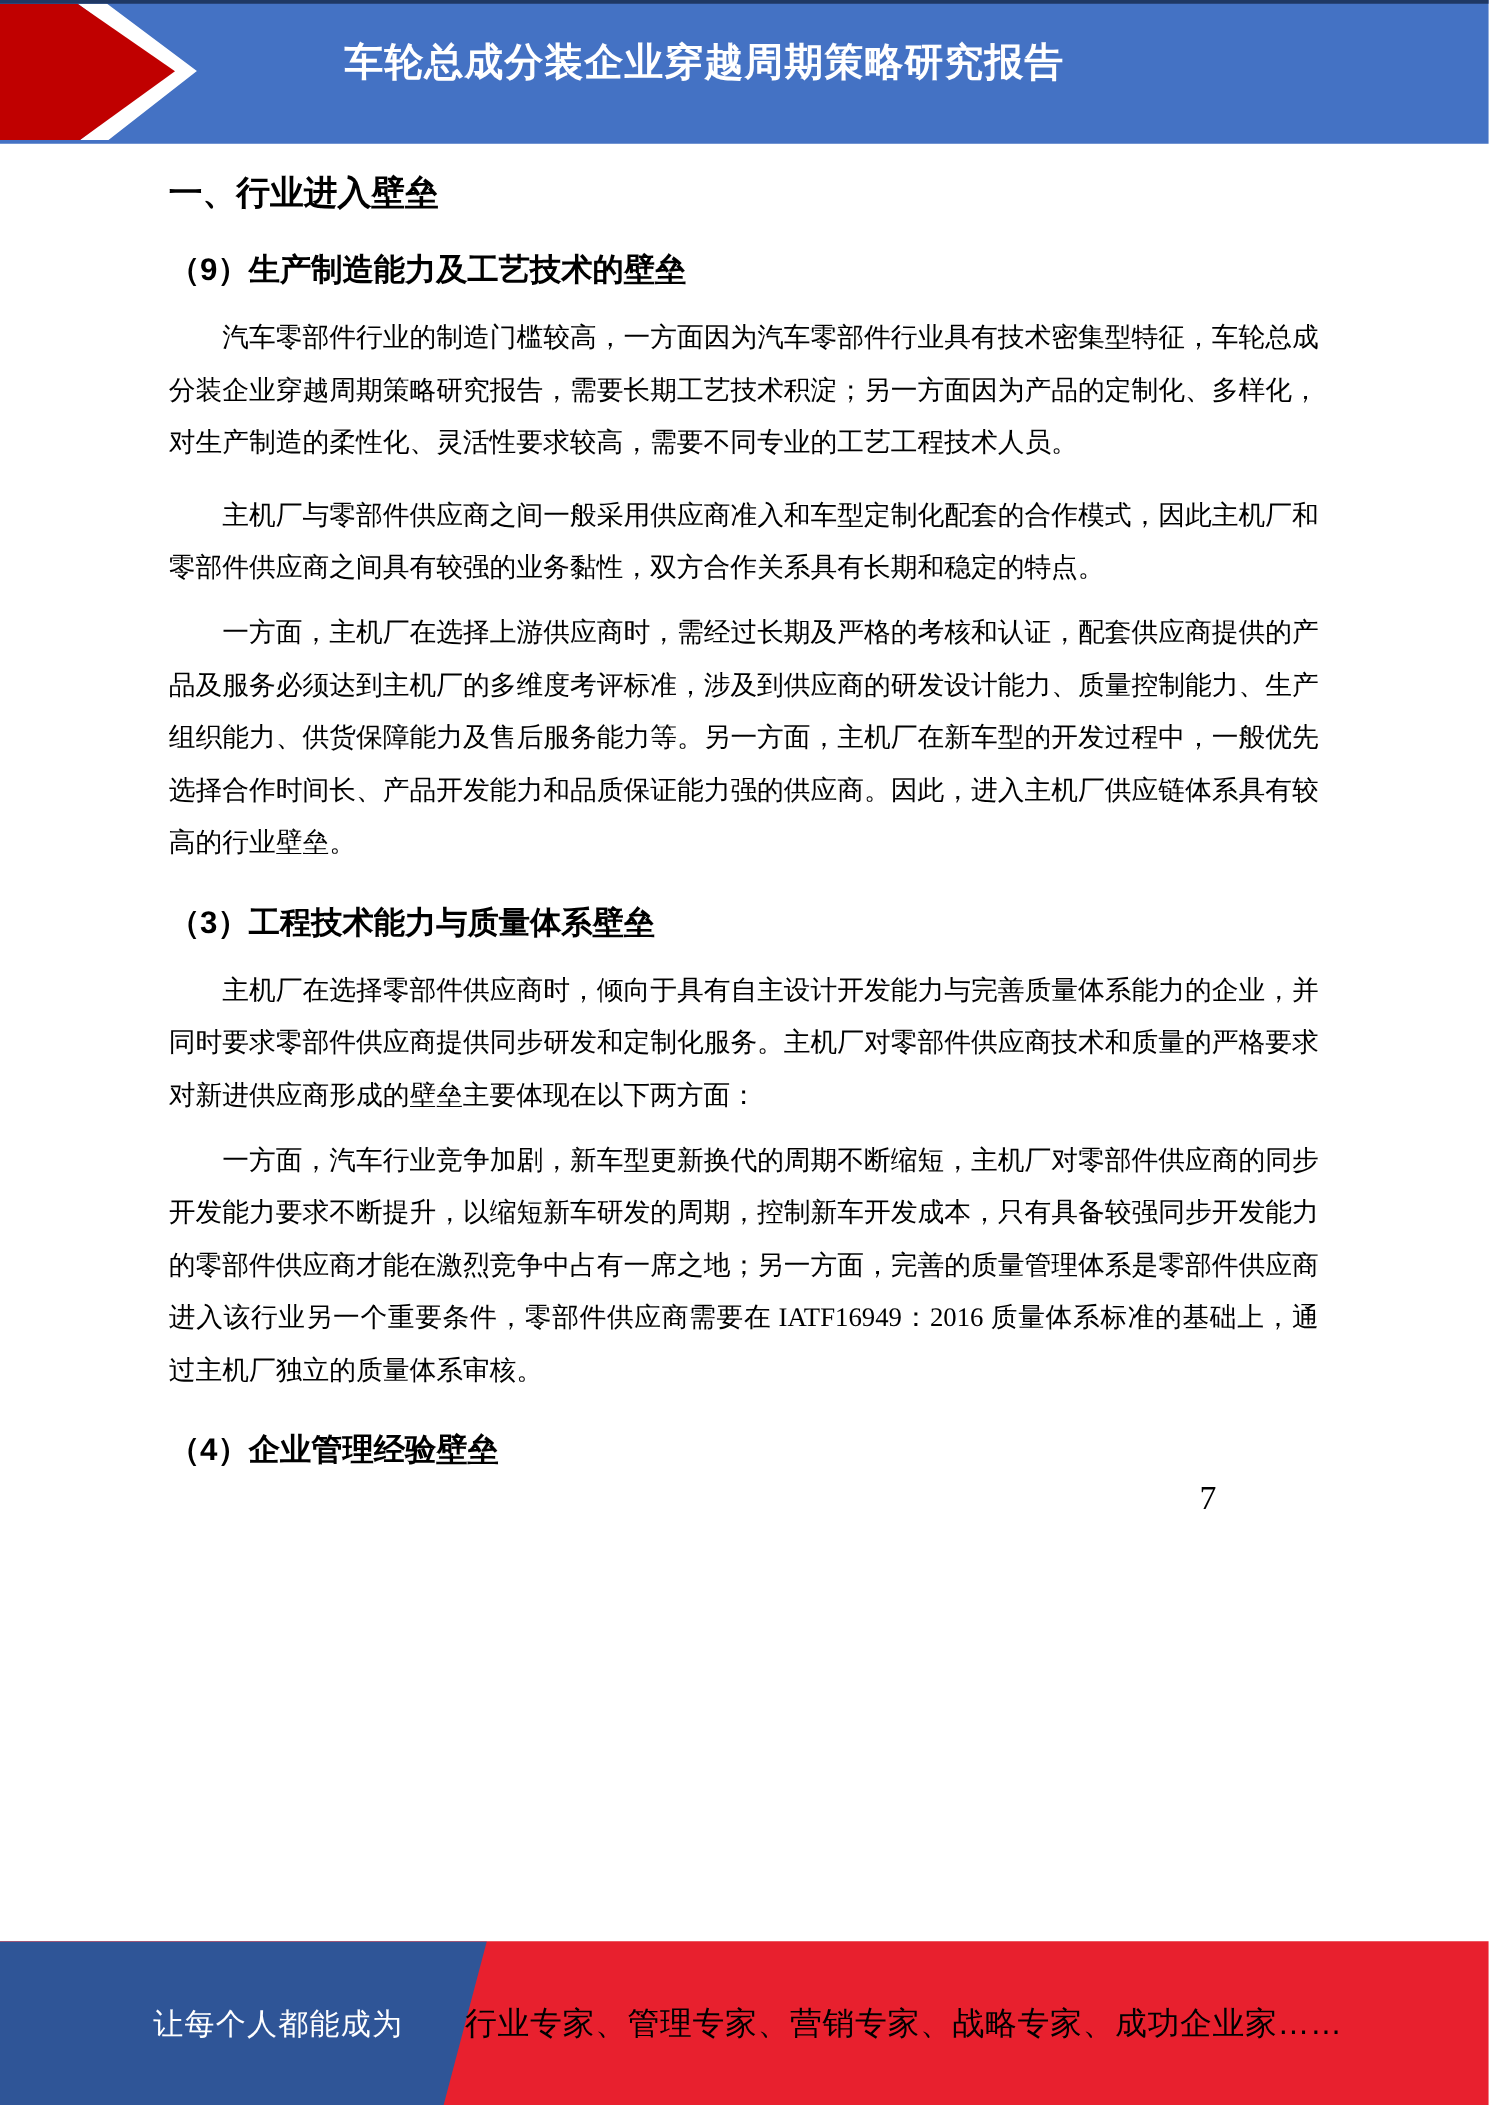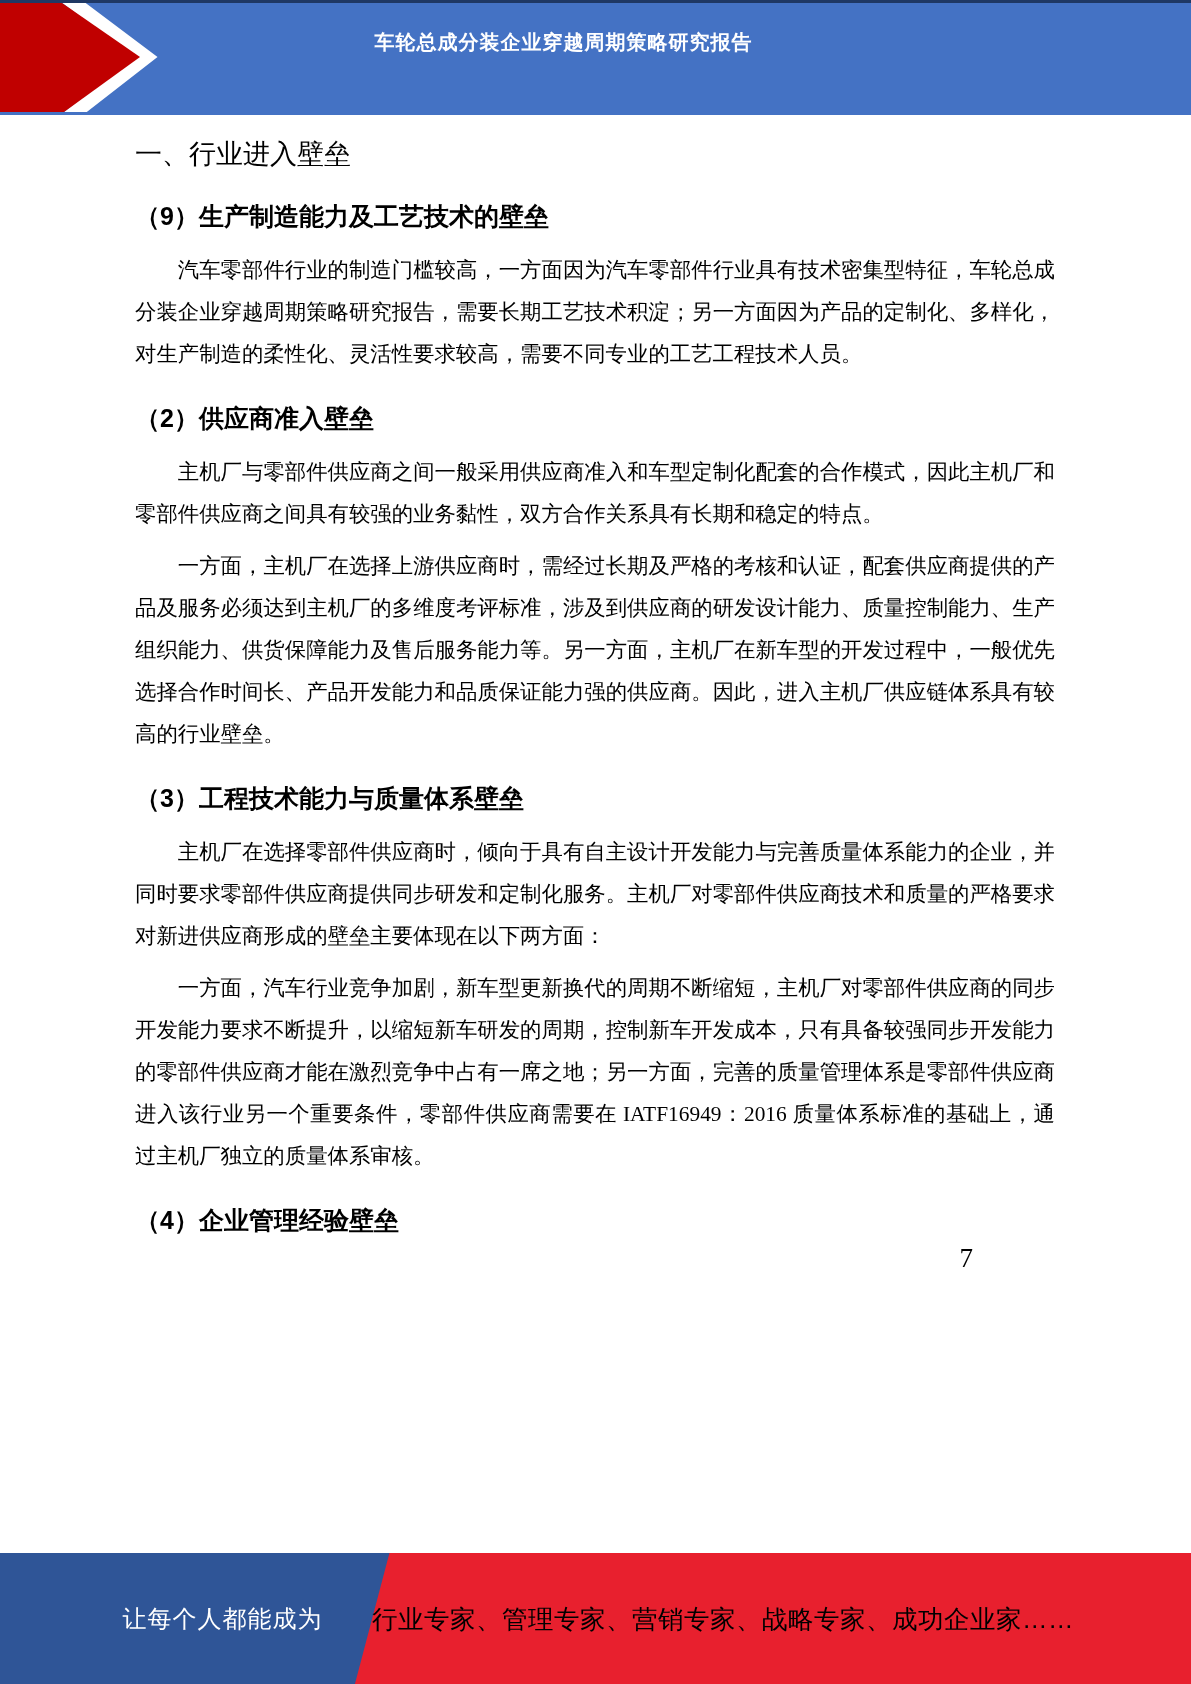--- a/index.html
+++ b/index.html
@@ -30,32 +30,32 @@
   }
   .header-title {
     position: absolute;
     left: 0; right: 0;
     top: 26px;
     text-align: center;
     padding-right: 64px;
     color: #ffffff;
     font-family: "Liberation Sans", "DejaVu Sans", sans-serif;
     font-weight: bold;
-    font-size: 20px;
+    font-size: 31px;
     letter-spacing: 1px;
   }
 
   
   .content {
     flex: 0 0 auto;
     padding: 0 136px 0 135px;
   }
   .chapter-heading {
     font-family: "Liberation Sans", "DejaVu Sans", sans-serif;
-    font-weight: normal;
+    font-weight: bold;
     font-size: 27px;
     line-height: 38px;
     margin: 20px 0 0 0;
   }
   .section-heading {
     font-family: "Liberation Sans", "DejaVu Sans", sans-serif;
     font-weight: bold;
     font-size: 25px;
     line-height: 34px;
     margin: 26px 0 0 0;
@@ -127,21 +127,20 @@
   </div>
   <div class="header-title">车轮总成分装企业穿越周期策略研究报告</div>
 </header>
 
 <main class="content">
   <h1 class="chapter-heading">一、行业进入壁垒</h1>
 
   <h2 class="section-heading">（9）生产制造能力及工艺技术的壁垒</h2>
   <p class="after-heading">汽车零部件行业的制造门槛较高，一方面因为汽车零部件行业具有技术密集型特征，车轮总成分装企业穿越周期策略研究报告，需要长期工艺技术积淀；另一方面因为产品的定制化、多样化，对生产制造的柔性化、灵活性要求较高，需要不同专业的工艺工程技术人员。</p>
 
-  <h2 class="section-heading">（2）供应商准入壁垒</h2>
   <p class="after-heading">主机厂与零部件供应商之间一般采用供应商准入和车型定制化配套的合作模式，因此主机厂和零部件供应商之间具有较强的业务黏性，双方合作关系具有长期和稳定的特点。</p>
   <p>一方面，主机厂在选择上游供应商时，需经过长期及严格的考核和认证，配套供应商提供的产品及服务必须达到主机厂的多维度考评标准，涉及到供应商的研发设计能力、质量控制能力、生产组织能力、供货保障能力及售后服务能力等。另一方面，主机厂在新车型的开发过程中，一般优先选择合作时间长、产品开发能力和品质保证能力强的供应商。因此，进入主机厂供应链体系具有较高的行业壁垒。</p>
 
   <h2 class="section-heading">（3）工程技术能力与质量体系壁垒</h2>
   <p class="after-heading">主机厂在选择零部件供应商时，倾向于具有自主设计开发能力与完善质量体系能力的企业，并同时要求零部件供应商提供同步研发和定制化服务。主机厂对零部件供应商技术和质量的严格要求对新进供应商形成的壁垒主要体现在以下两方面：</p>
   <p>一方面，汽车行业竞争加剧，新车型更新换代的周期不断缩短，主机厂对零部件供应商的同步开发能力要求不断提升，以缩短新车研发的周期，控制新车开发成本，只有具备较强同步开发能力的零部件供应商才能在激烈竞争中占有一席之地；另一方面，完善的质量管理体系是零部件供应商进入该行业另一个重要条件，零部件供应商需要在 IATF16949：2016 质量体系标准的基础上，通过主机厂独立的质量体系审核。</p>
 
   <h2 class="section-heading">（4）企业管理经验壁垒</h2>
 
   <div class="page-number">7</div>

